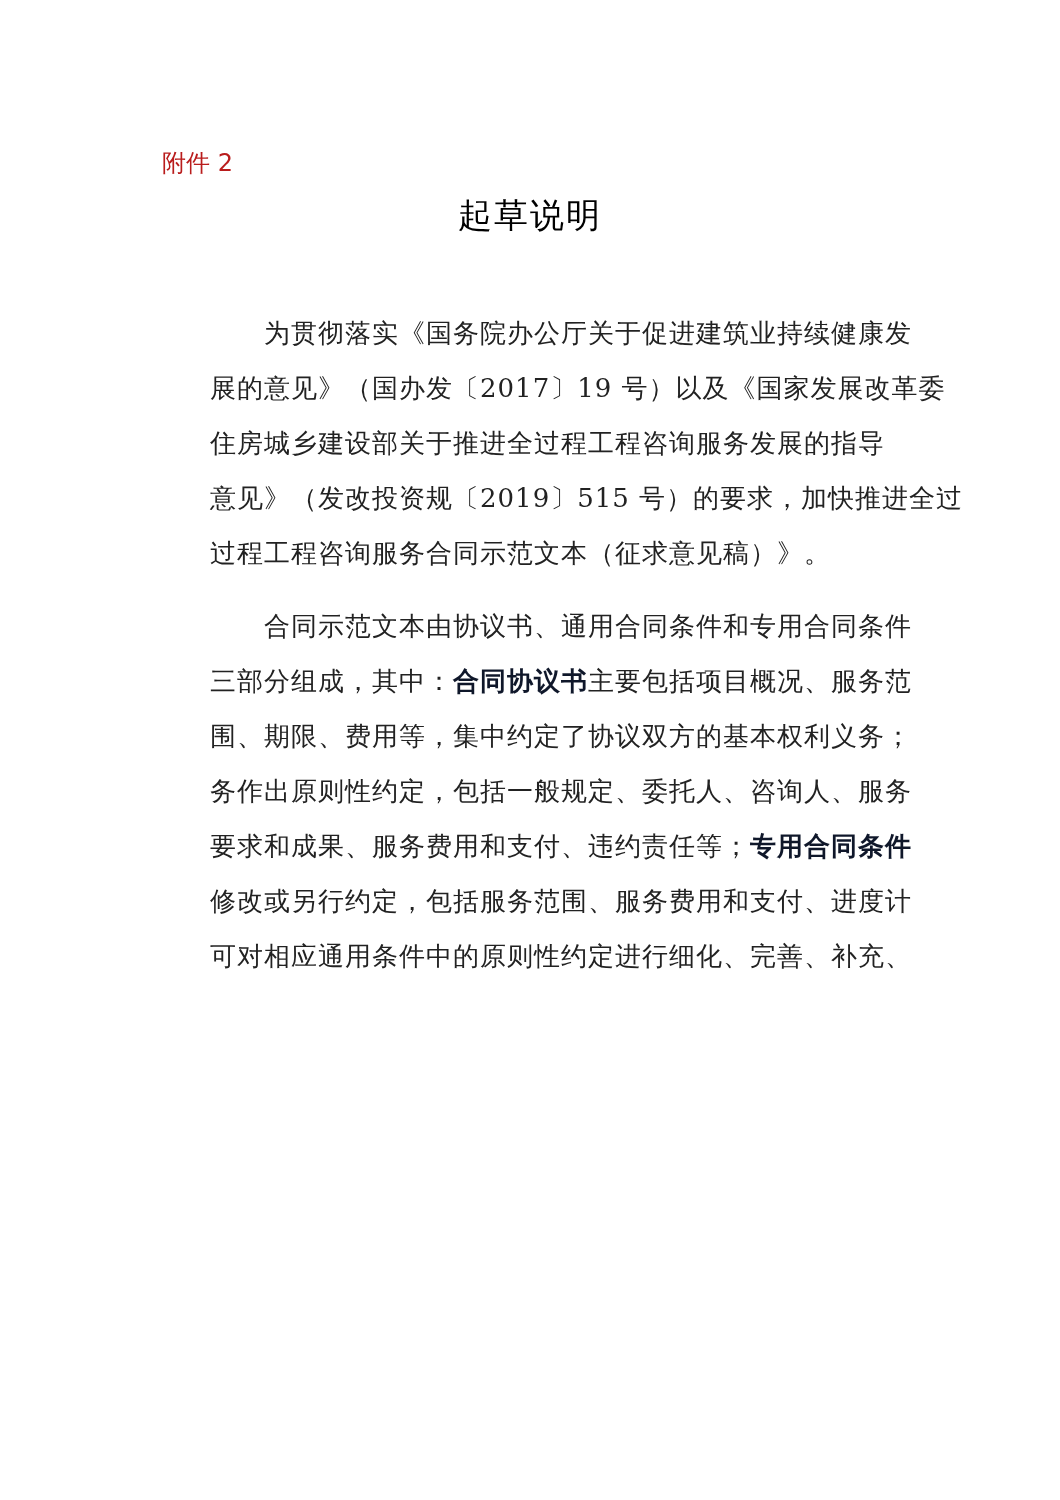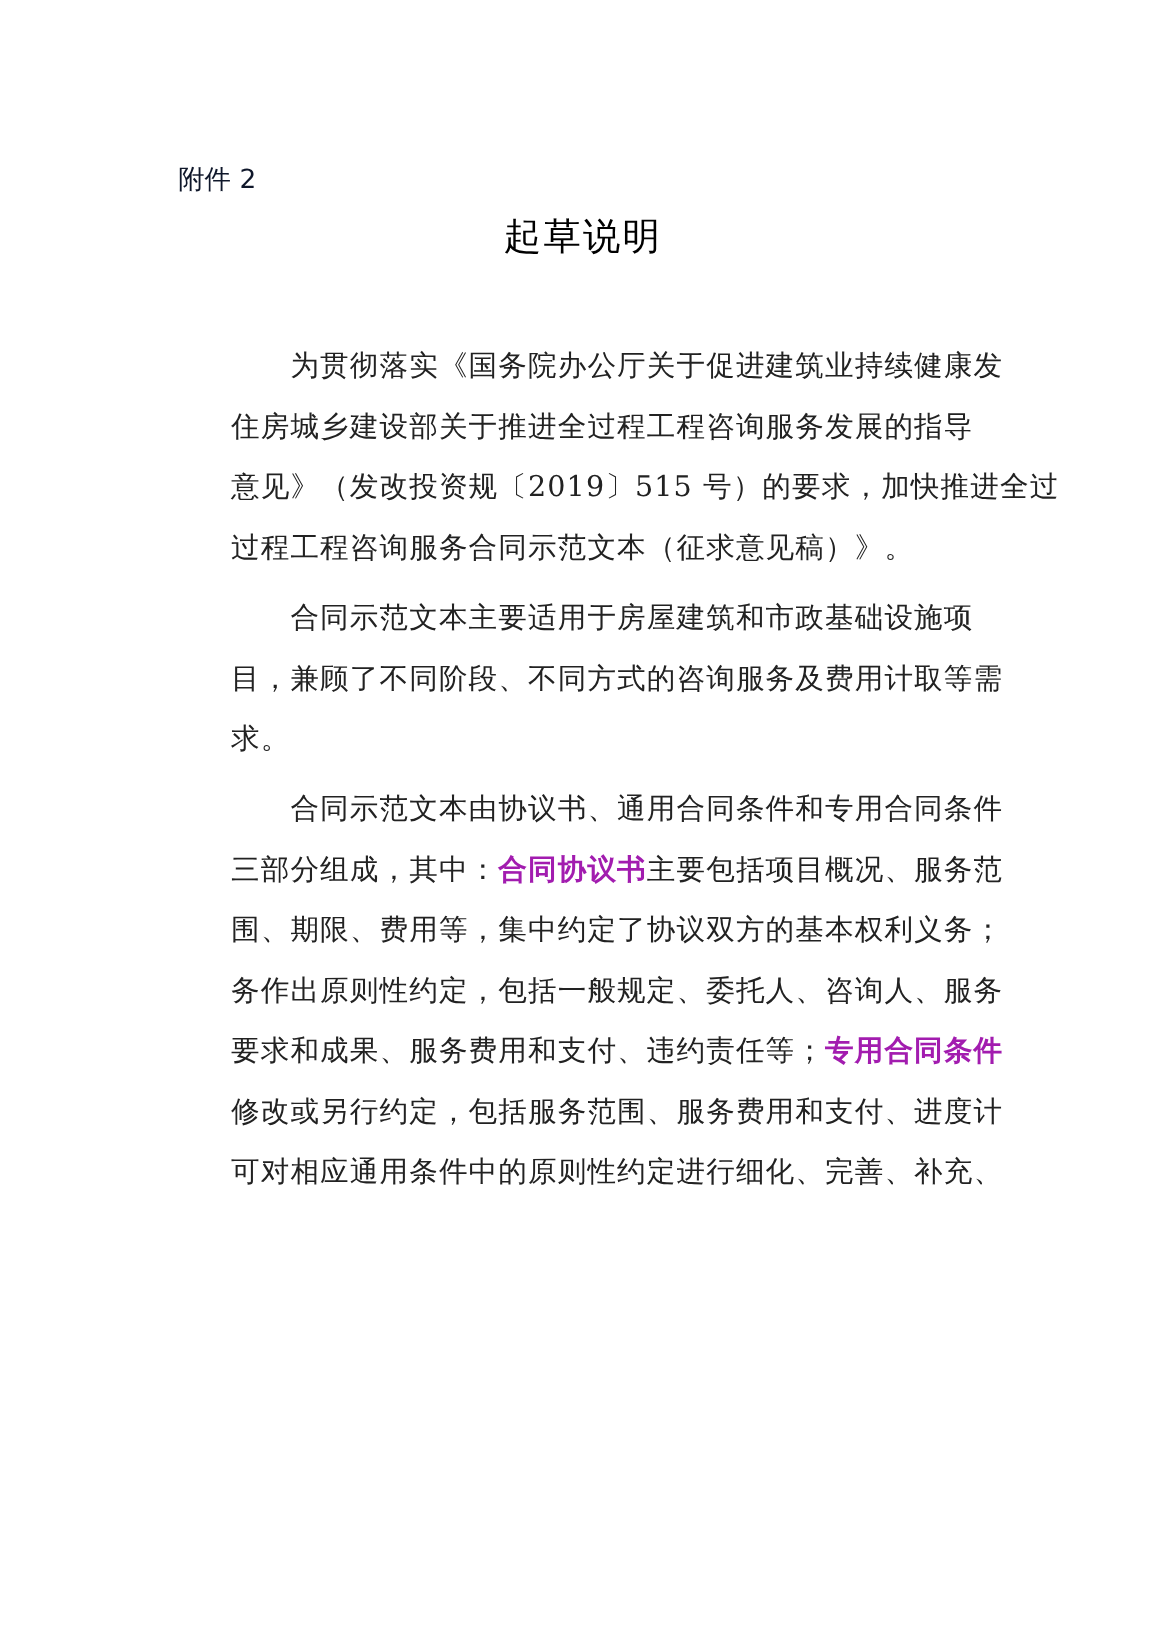--- a/index.html
+++ b/index.html
@@ -4,65 +4,61 @@
 <style>
   html, body { margin: 0; padding: 0; background: #ffffff; }
   body {
     width: 1060px; height: 1500px; position: relative; overflow: hidden;
     font-family: "DejaVu Serif", "Liberation Serif", serif;
     color: #111111;
   }
   .attachment {
     position: absolute; left: 162px; top: 145px;
     font-family: "DejaVu Sans", "Liberation Sans", sans-serif;
-    font-size: 24px; line-height: 36px; color: #0f172a; text-align: center;
+    font-size: 24px; line-height: 36px; color: #b91c1c; text-align: center;
   }
   .title {
     position: absolute; left: 0; width: 1060px; top: 190px;
     text-align: center;
     font-family: "DejaVu Sans", "Liberation Sans", sans-serif;
     font-size: 34px; line-height: 50px; letter-spacing: 2px; color: #000;
   }
   .body {
     position: absolute; left: 162px; top: 306px; width: 740px;
   }
   .line {
     height: 55px; line-height: 55px;
     font-size: 26px; white-space: nowrap; letter-spacing: 1px;
     color: #222;
     margin-left: 48px;
   }
   .para-gap { height: 9px; }
   .bold {
     font-family: "DejaVu Sans", "Liberation Sans", sans-serif;
-    font-weight: bold; color: #a21caf;
+    font-weight: bold; color: #0f172a;
   }
 </style>
 </head>
 <body>
 
 <div>
   <div class="attachment">附件 2</div>
   <div class="title">起草说明</div>
 
   <div class="body">
 
     <div>
       <div class="line"><span>　　为贯彻落实《国务院办公厅关于促进建筑业持续健康发</span></div>
+      <div class="line"><span>展的意见》（国办发〔2017〕19 号）以及《国家发展改革委</span></div>
       <div class="line"><span>住房城乡建设部关于推进全过程工程咨询服务发展的指导</span></div>
       <div class="line"><span>意见》（发改投资规〔2019〕515 号）的要求，加快推进全过</span></div>
       <div class="line"><span>过程工程咨询服务合同示范文本（征求意见稿）》。</span></div>
     </div>
     <div class="para-gap"></div>
 
-    <div>
-      <div class="line"><span>　　合同示范文本主要适用于房屋建筑和市政基础设施项</span></div>
-      <div class="line"><span>目，兼顾了不同阶段、不同方式的咨询服务及费用计取等需</span></div>
-      <div class="line"><span>求。</span></div>
-    </div>
     <div class="para-gap"></div>
 
     <div>
       <div class="line"><span>　　合同示范文本由协议书、通用合同条件和专用合同条件</span></div>
       <div class="line"><span>三部分组成，其中：</span><span class="bold">合同协议书</span><span>主要包括项目概况、服务范</span></div>
       <div class="line"><span>围、期限、费用等，集中约定了协议双方的基本权利义务；</span></div>
       <div class="line"><span>务作出原则性约定，包括一般规定、委托人、咨询人、服务</span></div>
       <div class="line"><span>要求和成果、服务费用和支付、违约责任等；</span><span class="bold">专用合同条件</span></div>
       <div class="line"><span>修改或另行约定，包括服务范围、服务费用和支付、进度计</span></div>
       <div class="line"><span>可对相应通用条件中的原则性约定进行细化、完善、补充、</span></div>

